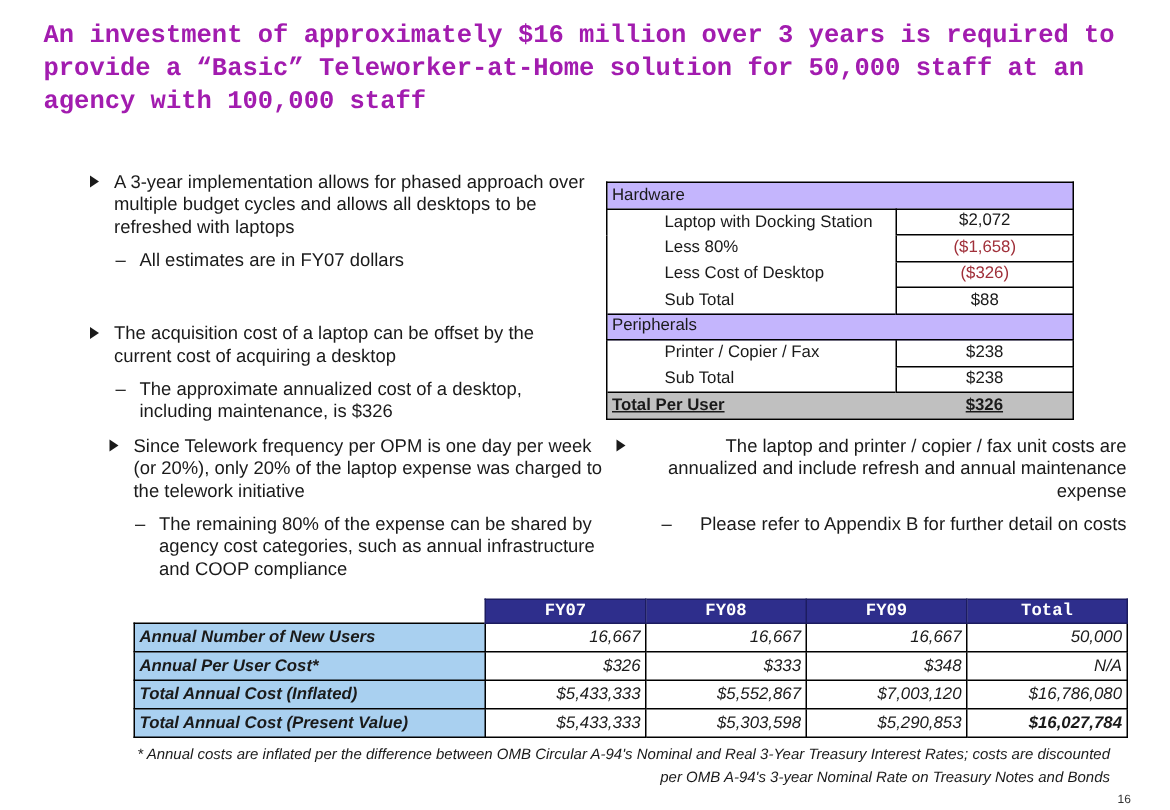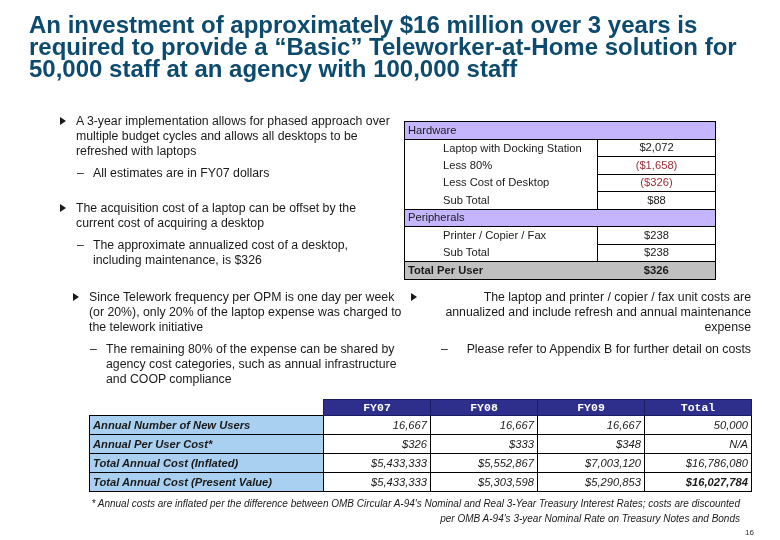--- a/index.html
+++ b/index.html
@@ -1,22 +1,22 @@
 <!DOCTYPE html>
 <html><head>
 <meta charset="utf-8">
 <style>
   * { margin: 0; padding: 0; box-sizing: border-box; }
   html, body { width: 780px; height: 540px; background: #ffffff; overflow: hidden; }
   body { position: relative; font-family: "Liberation Sans", sans-serif; color: #000; }
 
   .title {
     position: absolute; left: 29px; top: 14px; width: 720px;
-    font-family: Liberation Sans, sans-serif; font-weight: bold;
-    font-size: 24px; line-height: 22px; color: #0c4a6e;
+    font-family: Liberation Mono, monospace; font-weight: bold;
+    font-size: 17px; line-height: 22px; color: #a21caf;
   }
 
   .bullets { position: absolute; font-size: 12.3px; line-height: 15px; color: #1a1a1a; }
   .bullet { position: relative; padding-left: 16px; }
   .bullet .arrow {
     position: absolute; left: 0; top: 3px; width: 0; height: 0;
     border-top: 4.5px solid transparent; border-bottom: 4.5px solid transparent;
     border-left: 6px solid #1a1a1a;
   }
   .sub { position: relative; padding-left: 33px; margin-top: 7px; }
@@ -25,21 +25,21 @@
   
   .cost-table {
     position: absolute; left: 404px; top: 121px; width: 312px;
     border-collapse: collapse; font-size: 11.2px; color: #1a1a1a;
   }
   .cost-table td { border: 1px solid #000; height: 17.5px; padding: 0 3px; line-height: 15px; }
   .cost-table .section { background: #c4b5fd; }
   .cost-table .item { padding-left: 38px; border-top: none; border-bottom: none; }
   .cost-table .val { text-align: center; width: 118px; }
   .cost-table .neg { color: #a0303a; }
-  .cost-table .total td { background: #c0c0c0; font-weight: bold; }
+  .cost-table .total td { background: #c0c0c0; font-weight: bold; text-decoration: underline; }
 
   
   .sum-table {
     position: absolute; left: 89px; top: 399px;
     border-collapse: collapse; font-size: 11.2px; color: #1a1a1a;
   }
   .sum-table th {
     background: #2e2e8c; color: #fff; font-weight: bold; height: 16px;
     border: 1px solid #1c1c60; text-align: center; font-size: 11.5px; font-family: Liberation Mono, monospace;
   }
@@ -63,21 +63,21 @@
 <div class="bullets" style="left:60px; top:114px; width:335px;">
   <div class="bullet">
     <span class="arrow"></span>
     <span>A 3-year implementation allows for phased approach over multiple budget cycles and allows all desktops to be refreshed with laptops</span>
   </div>
   <div class="sub">
     <span class="dash">–</span>
     <span>All estimates are in FY07 dollars</span>
   </div>
 
-  <div class="bullet" style="margin-top:20px;">
+  <div class="bullet" style="margin-top:34px;">
     <span class="arrow"></span>
     <span>The acquisition cost of a laptop can be offset by the current cost of acquiring a desktop</span>
   </div>
   <div class="sub">
     <span class="dash">–</span>
     <span>The approximate annualized cost of a desktop, including maintenance, is $326</span>
   </div>
 </div>
 
 <div class="bullets" style="left:73px; top:290px; width:335px;">

